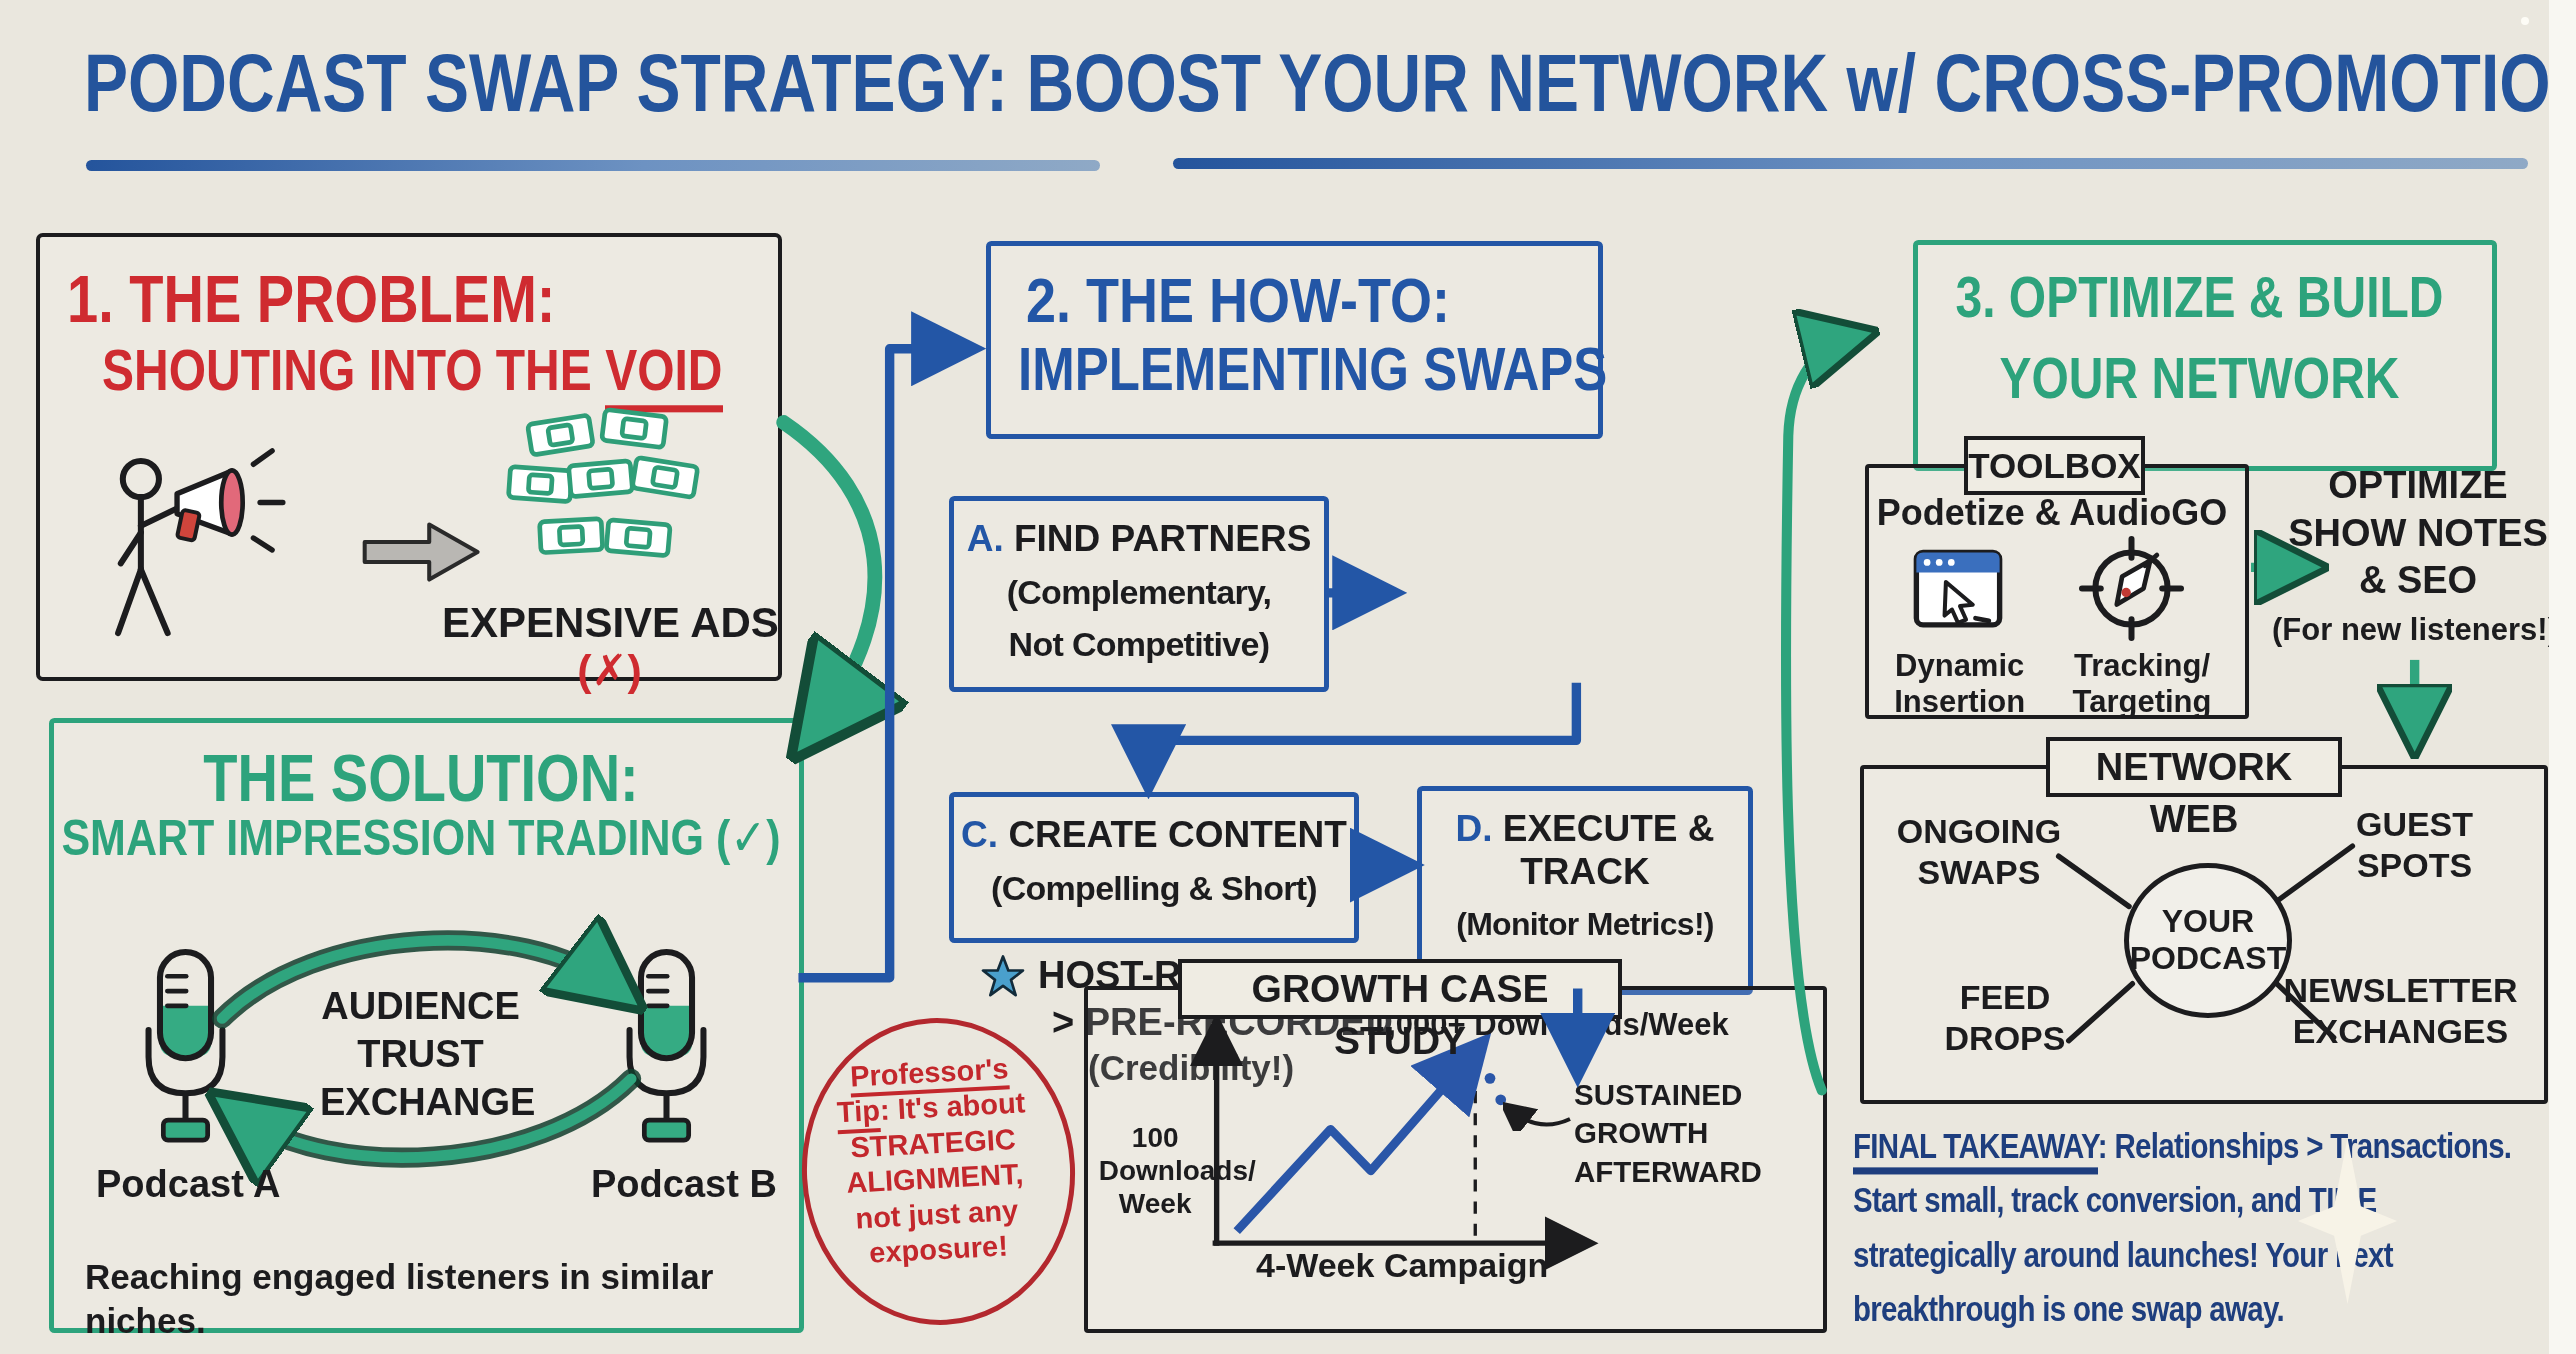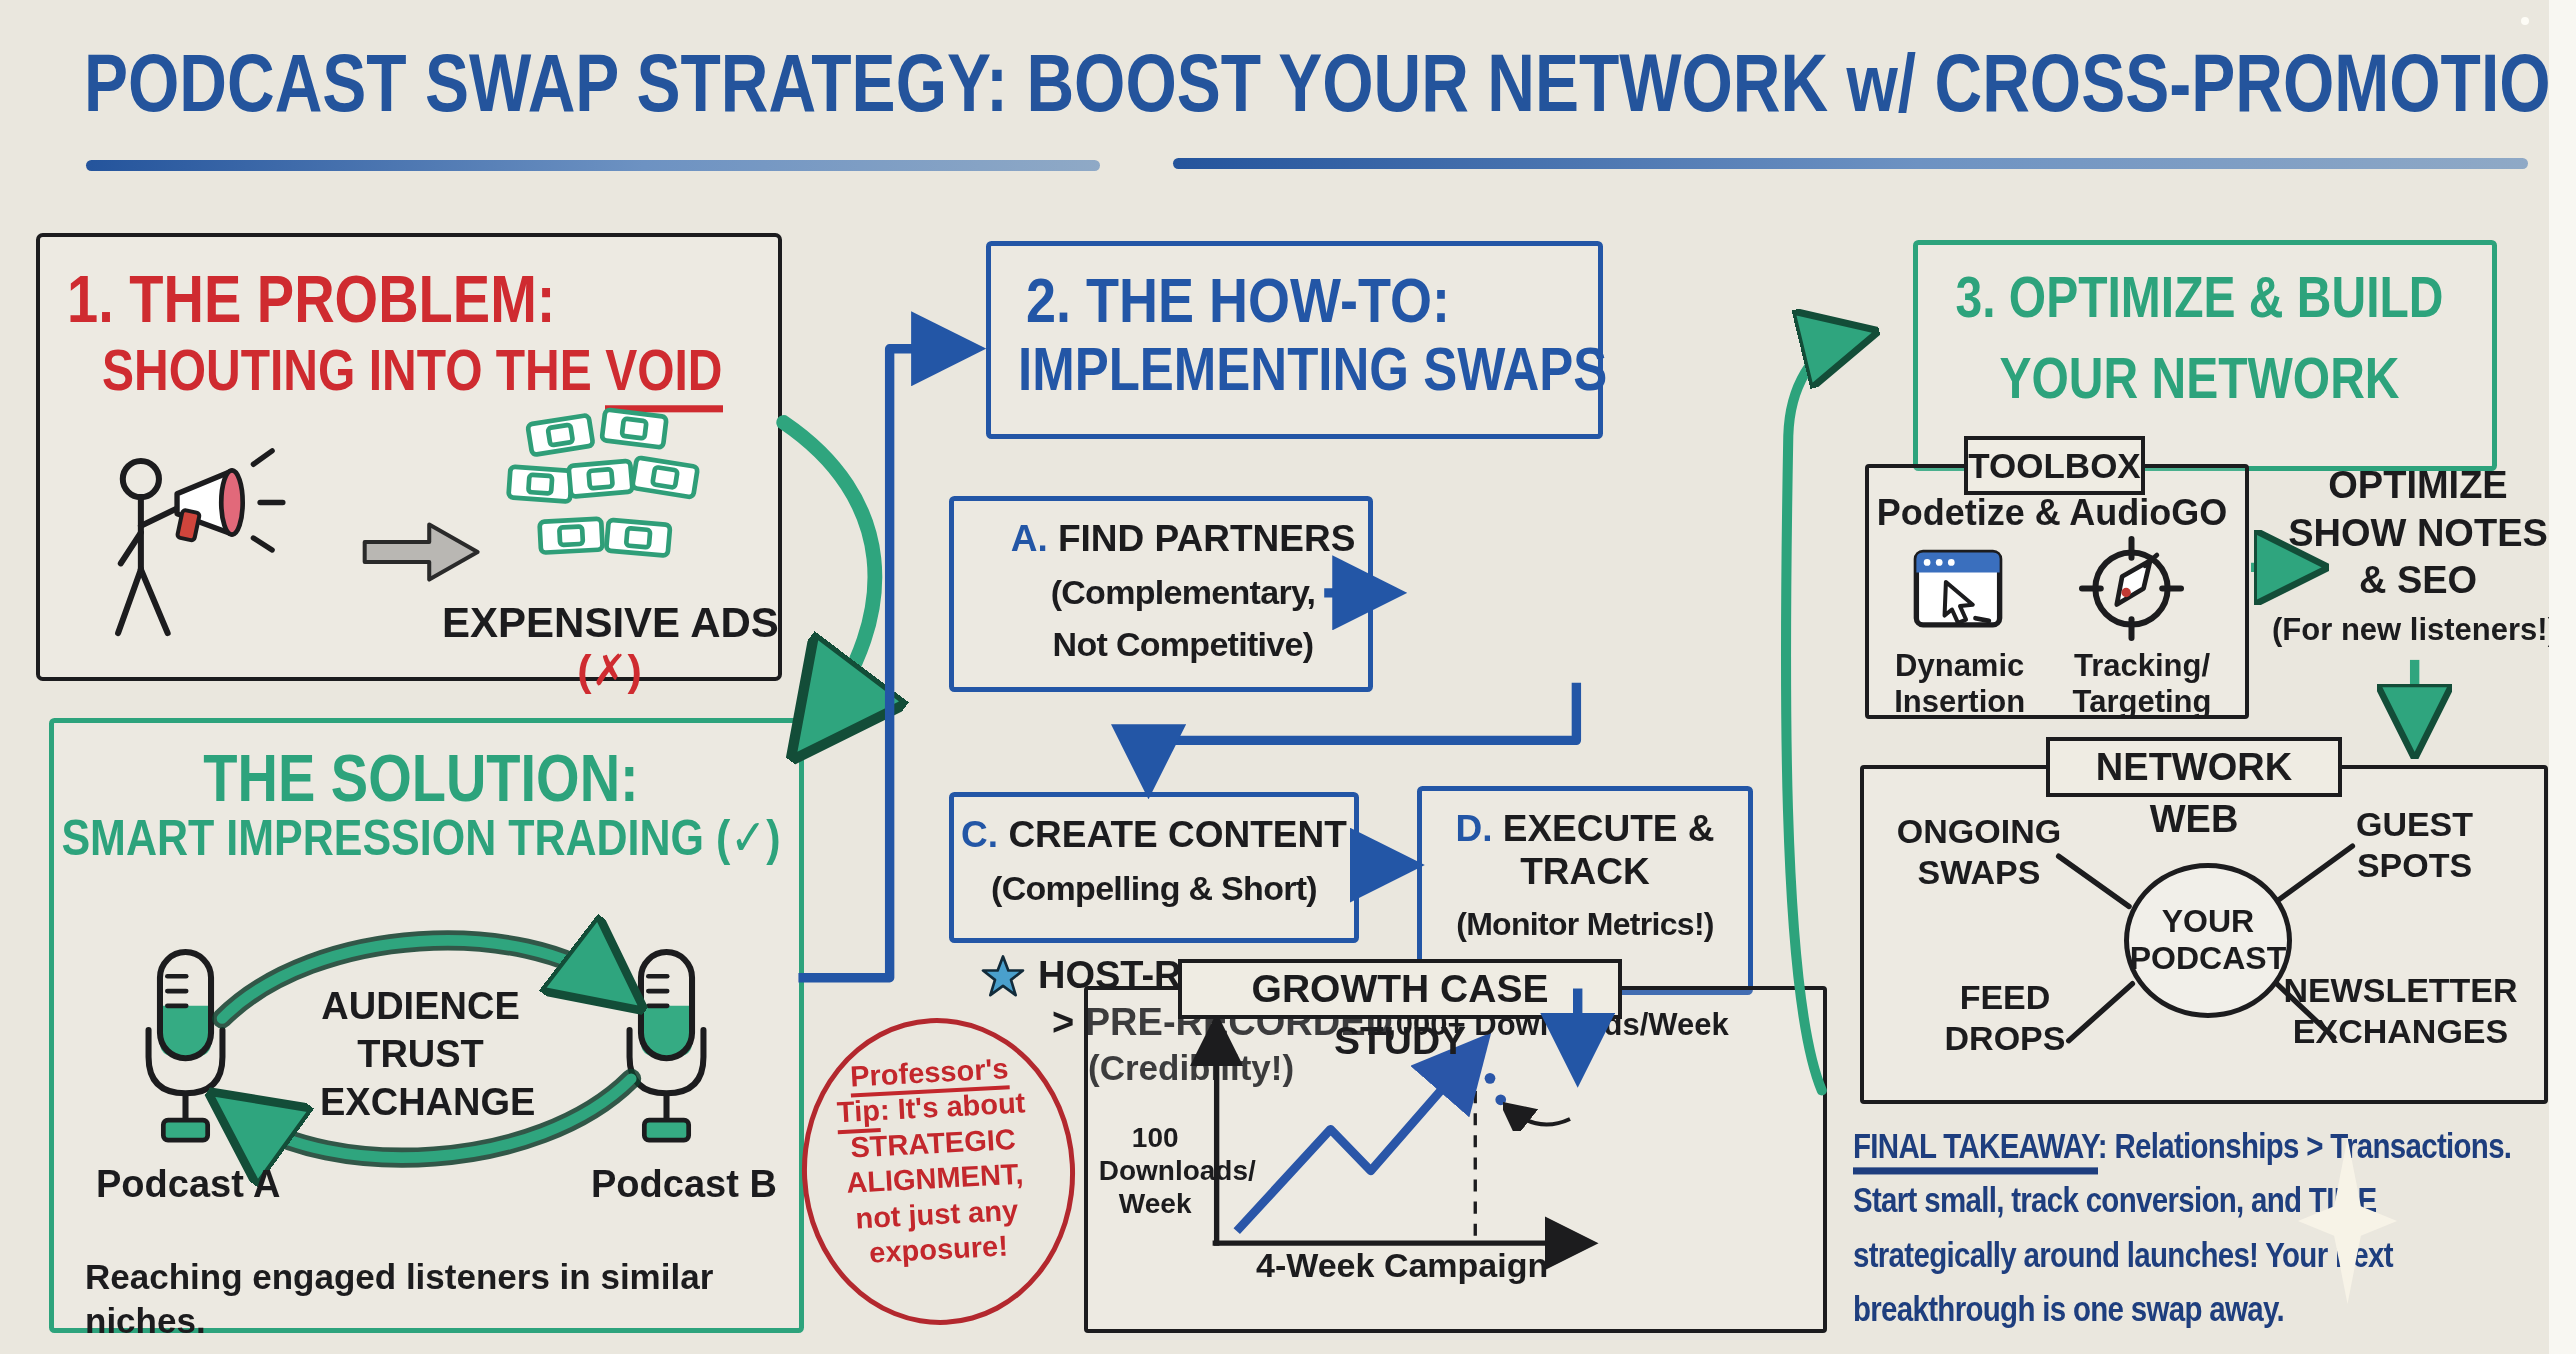--- a/index.html
+++ b/index.html
@@ -153,21 +153,21 @@
 
     <div class="abs nw" style="left:31px;top:534px;font-size:35px;font-weight:700;">Reaching engaged listeners in similar</div>
     <div class="abs nw" style="left:31px;top:578px;font-size:35px;font-weight:700;">niches.</div>
   </div>
 
   <div class="abs bluebox" style="left:986px;top:241px;width:607px;height:188px;">
     <div class="abs blue tallc nw" style="left:35px;top:17.4px;font-size:54px;font-weight:700;">2. THE HOW-TO:</div>
     <div class="abs ctr blue tallc nw" style="left:27px;top:89px;width:567px;font-size:51px;font-weight:700;">IMPLEMENTING SWAPS</div>
   </div>
 
-  <div class="abs bluebox stepbox" style="left:949px;top:496px;width:370px;height:186px;padding-left:44px;">
+  <div class="abs bluebox stepbox" style="left:949px;top:496px;width:370px;height:186px;">
     <div class="l1 nw"><span class="blue">A.</span><span> FIND PARTNERS</span></div>
     <div class="l2 nw">(Complementary,</div>
     <div class="l2 nw">Not Competitive)</div>
   </div>
 
 
   <div class="abs bluebox stepbox" style="left:949px;top:792px;width:400px;height:141px;">
     <div class="l1 nw"><span class="blue">C.</span><span> CREATE CONTENT</span></div>
     <div class="l2 nw">(Compelling &amp; Short)</div>
   </div>
@@ -203,20 +203,25 @@
       <circle cx="470" cy="102" r="8" fill="#2a56a8"></circle>
       <circle cx="486" cy="134" r="8" fill="#2a56a8"></circle>
     </svg>
     <div class="abs nw" style="left:282px;top:17.4px;font-size:31px;font-weight:700;">1,000+ Downloads/Week</div>
     <div class="abs ctr" style="left:10.7px;top:131px;width:113px;font-size:28px;font-weight:700;line-height:1.18;">
       <div>100</div>
       <div>Downloads/</div>
       <div>Week</div>
     </div>
     <div class="abs ctr nw" style="left:168px;top:256px;width:282px;font-size:34px;font-weight:700;">4-Week Campaign</div>
+    <div class="abs" style="left:486px;top:86px;font-size:29.5px;font-weight:700;line-height:1.3;">
+      <div>SUSTAINED</div>
+      <div>GROWTH</div>
+      <div>AFTERWARD</div>
+    </div>
     <svg class="abs" style="left:415px;top:101px;" width="74" height="40" viewBox="0 0 110 60">
       <defs>
           <marker id="mka" markerWidth="9" markerHeight="9" refX="5" refY="4.5" orient="auto">
             <path d="M0,0 L9,4.5 L0,9 Z" fill="#1c1c1e"></path>
           </marker>
         </defs>
       <path d="M 100 42 C 70 56 40 52 12 30" fill="none" stroke="#1c1c1e" stroke-width="6" marker-end="url(#mka)"></path>
     </svg>
   </div>
   <div class="abs label-tab" style="left:1178px;top:959px;width:436px;height:52px;line-height:52px;font-size:39px;">GROWTH CASE STUDY</div>

